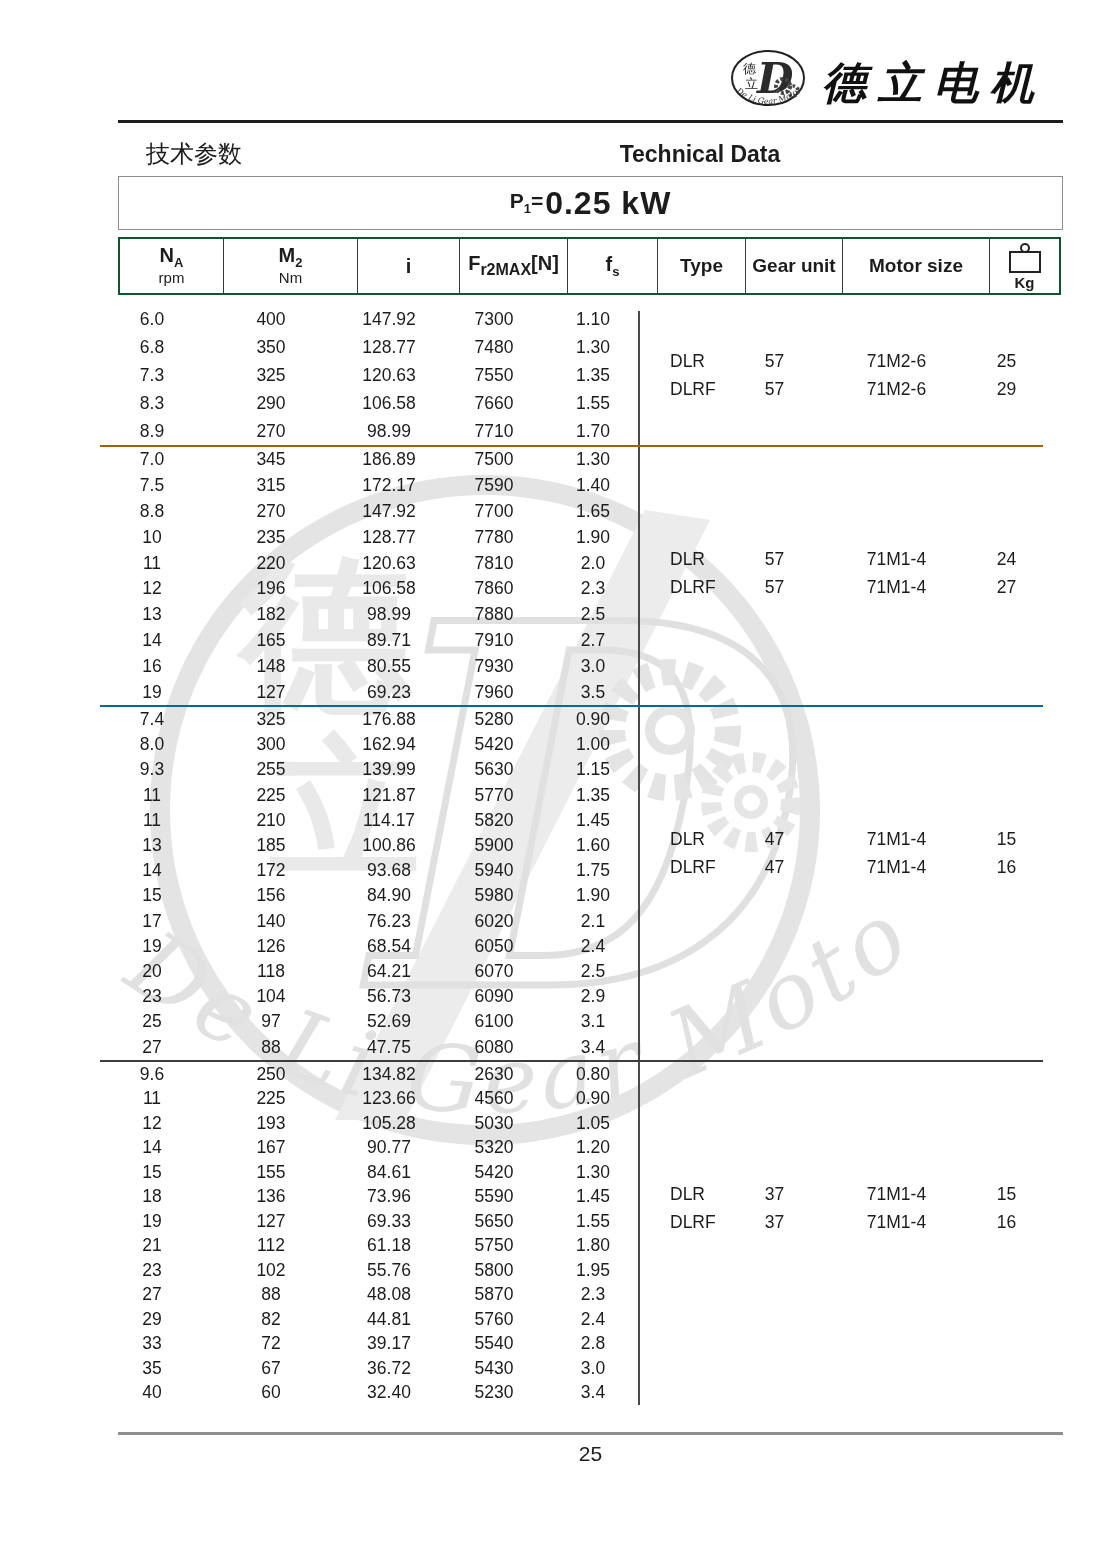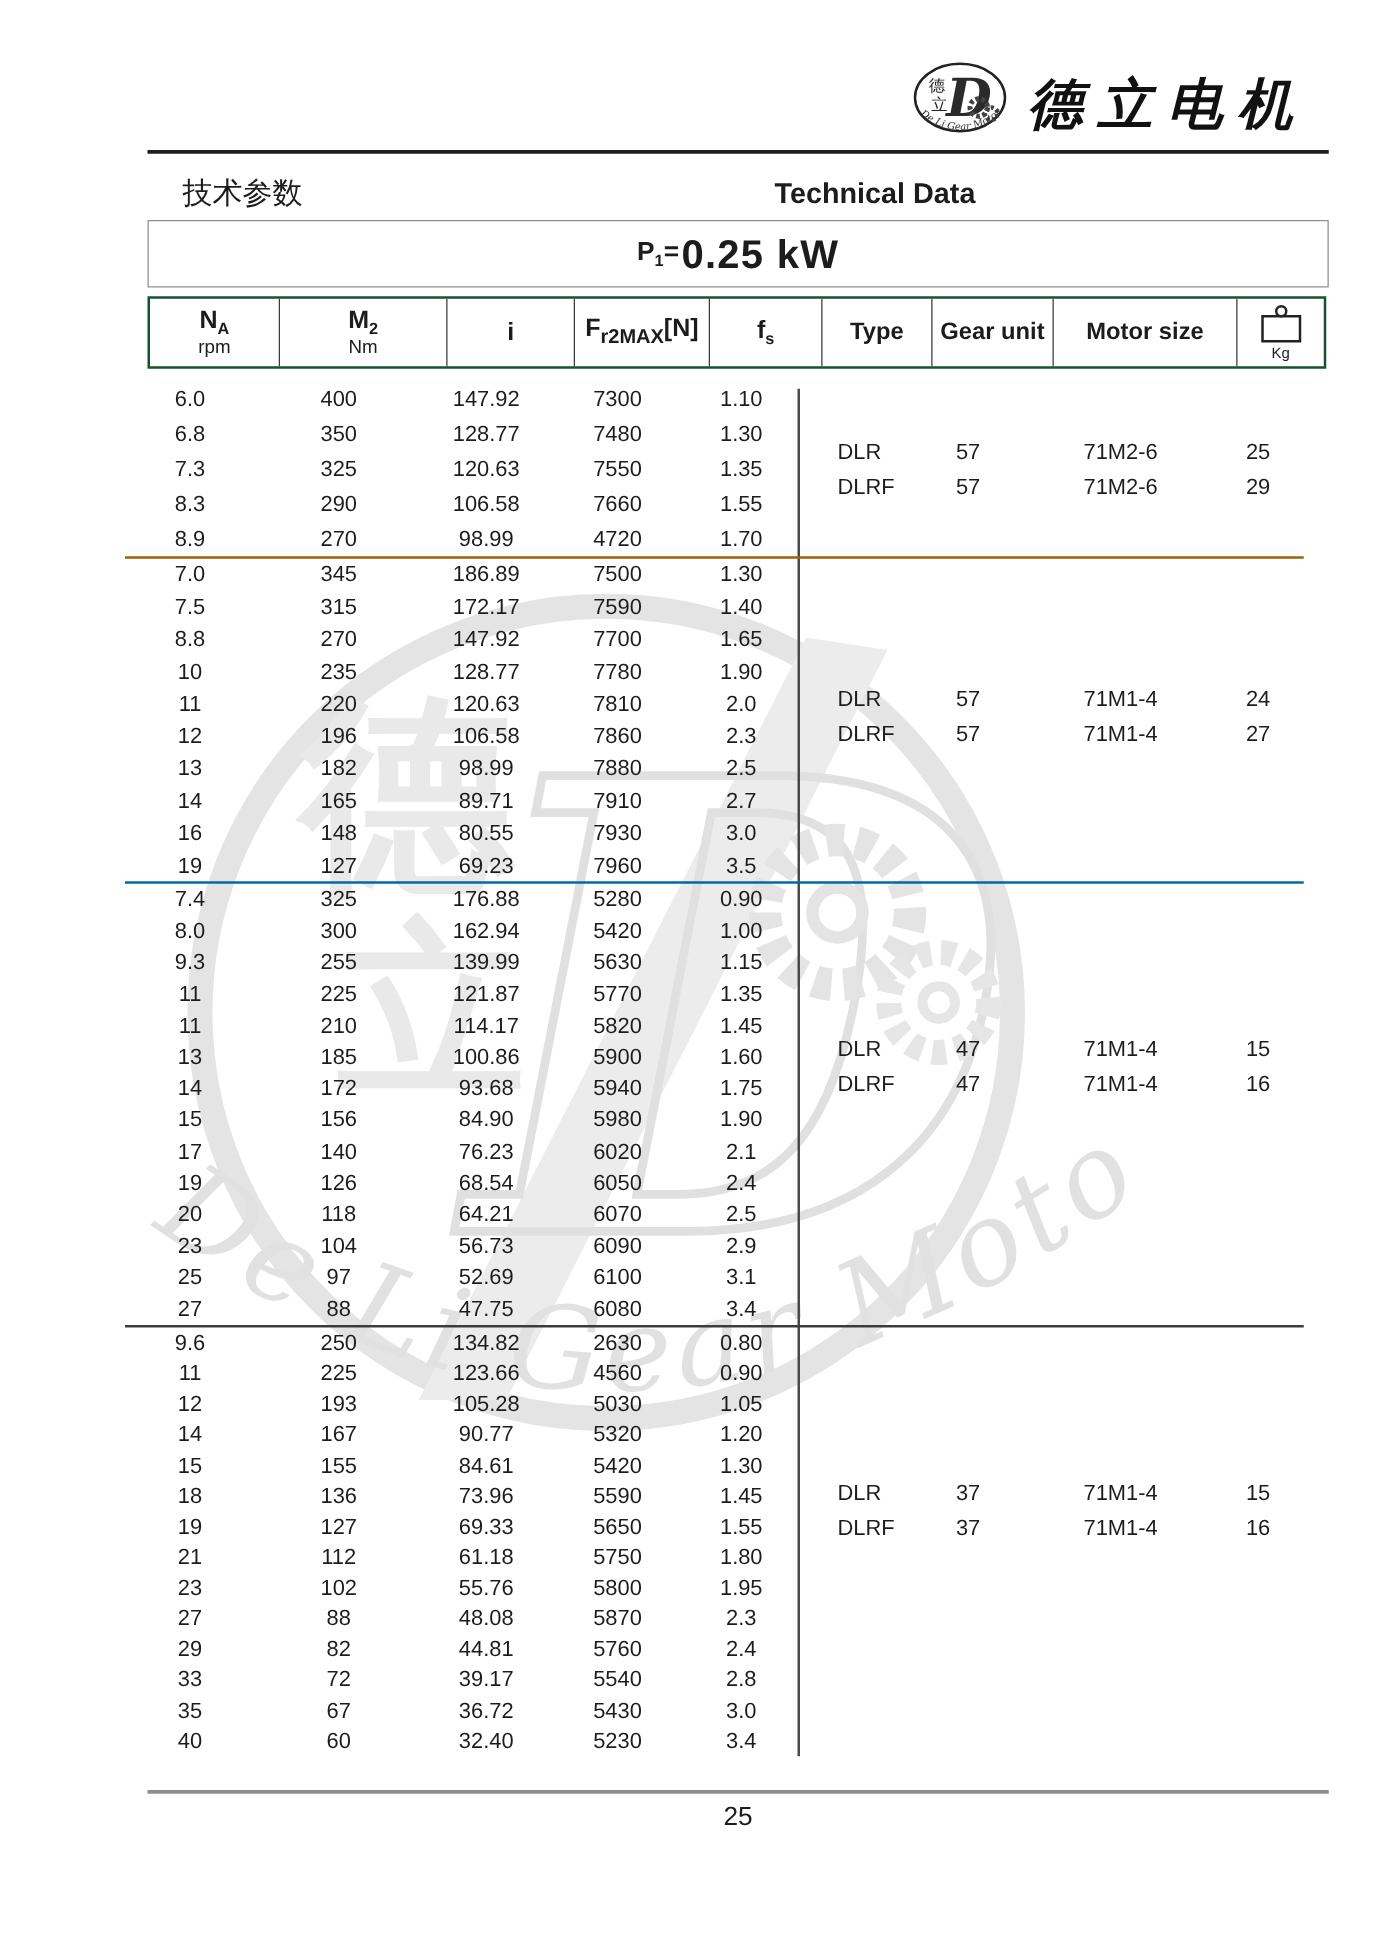--- a/index.html
+++ b/index.html
@@ -35,21 +35,21 @@
   .th-main{font-size:20px;font-weight:bold;line-height:1.05;}
   .th-main sub{font-size:13px;}
   .th-main .subsm{font-size:16px;}
   .th-unit{font-size:15px;line-height:1.1;}
   .th-label{font-size:19px;font-weight:bold;}
   .w0{width:104px}.w1{width:134px}.w2{width:102px}.w3{width:108px}.w4{width:90px}
   .w5{width:88px}.w6{width:97px}.w7{width:147px}.w8{width:73px;flex:1}
   .weight-icon{position:relative;width:28px;height:18px;border:2px solid #222;margin-top:9px;}
   .weight-icon::before{content:"";position:absolute;left:50%;top:-10px;margin-left:-5px;
       width:6px;height:6px;border:2px solid #222;border-radius:50%;background:#fff;}
-  .kg-label{font-size:12px;margin-top:1px;}
+  .kg-label{font-size:15px;margin-top:1px;font-weight:bold;}
 
   
   .tbody{position:absolute;left:100px;top:305px;width:943px;height:1100px;z-index:2;}
   .vsep{position:absolute;left:538px;top:6px;height:1094px;width:2px;background:#4a4a4a;}
   .group{position:relative;box-sizing:border-box;}
   .g0{height:140px;}
   .g1{height:260px;border-top:2px solid #a16207;}
   .g2{height:355px;border-top:2px solid #0369a1;}
   .g3{height:345px;border-top:2px solid #3c3c3c;}
   .row{display:flex;}
@@ -179,21 +179,21 @@
           <div class="cell c0">8.3</div>
           <div class="cell c1">290</div>
           <div class="cell c2">106.58</div>
           <div class="cell c3">7660</div>
           <div class="cell c4">1.55</div>
         </div>
         <div class="row">
           <div class="cell c0">8.9</div>
           <div class="cell c1">270</div>
           <div class="cell c2">98.99</div>
-          <div class="cell c3">4720</div>
+          <div class="cell c3">7710</div>
           <div class="cell c4">1.70</div>
         </div>
         <div class="ann">
           <div class="ann-row">
             <div class="acell at">DLR</div>
             <div class="acell ag">57</div>
             <div class="acell am">71M2-6</div>
             <div class="acell ak">25</div>
           </div>
           <div class="ann-row">

